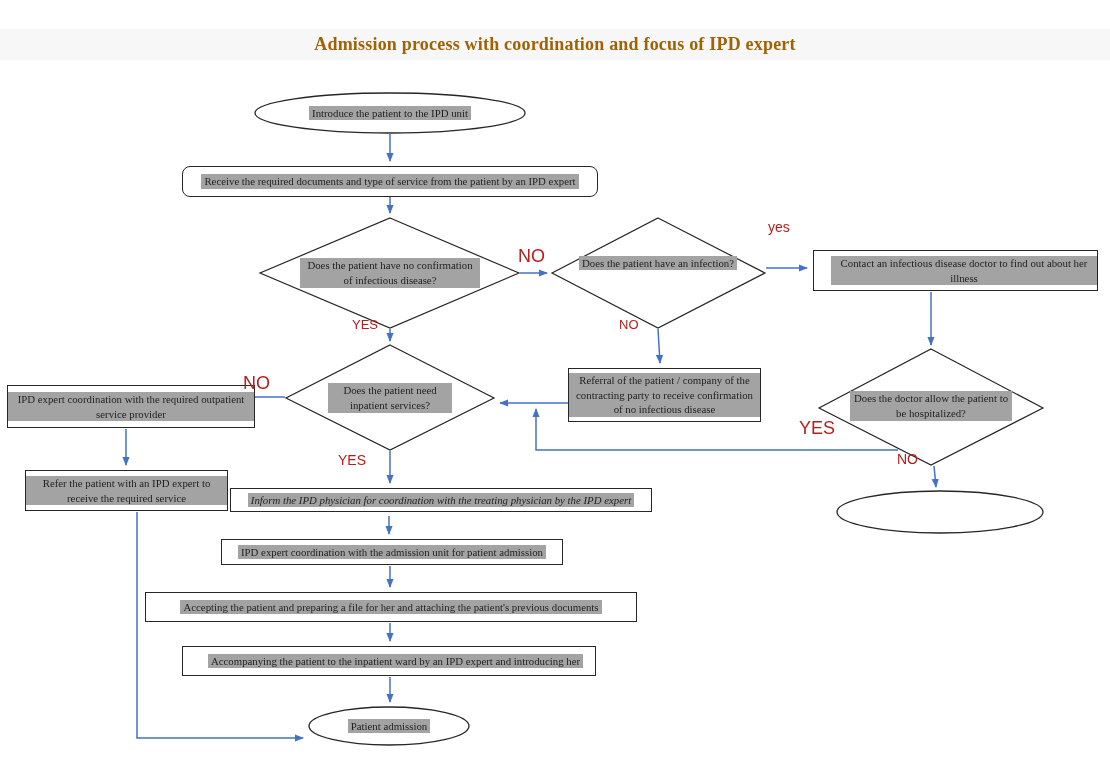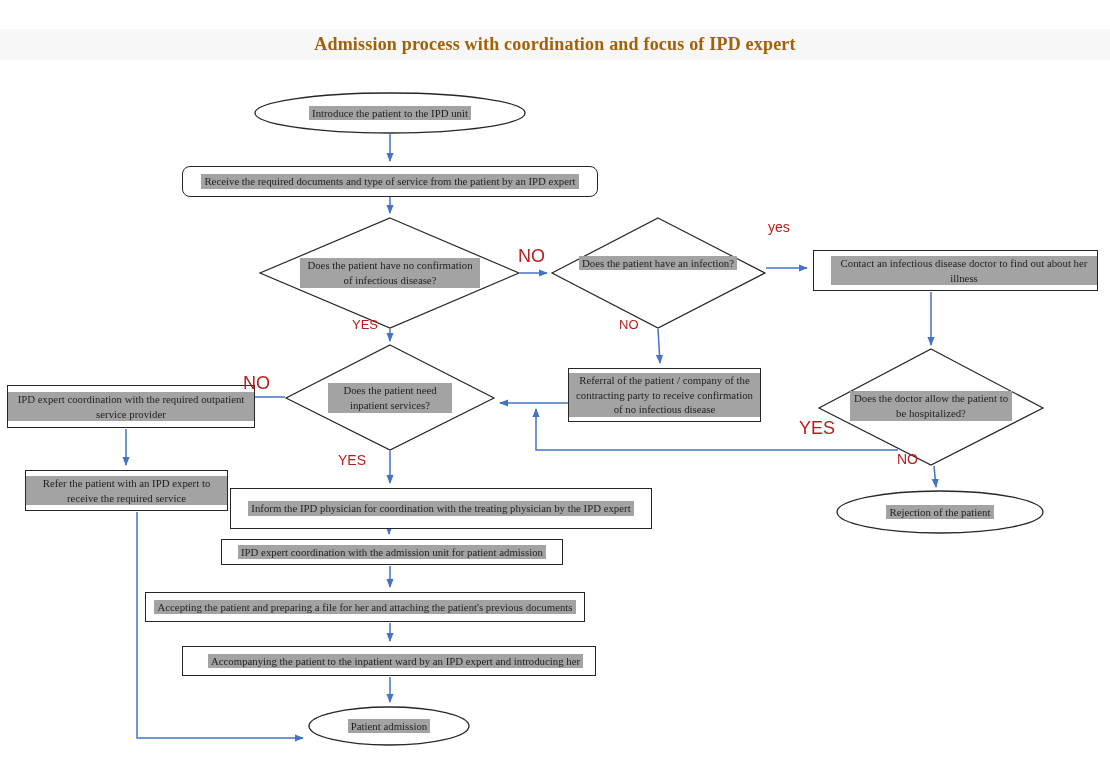--- a/index.html
+++ b/index.html
@@ -80,43 +80,40 @@
     </div>
 
   <div class="node rect" style="left:7px;top:385px;width:248px;height:43px;">
     <span>IPD expert coordination with the required outpatient service provider</span>
     </div>
 
   <div class="node rect" style="left:25px;top:470px;width:203px;height:41px;">
     <span>Refer the patient with an IPD expert to receive the required service</span>
     </div>
 
-  <div class="node rect" style="left:230px;top:488px;width:422px;height:41px;">
+  <div class="node rect" style="left:230px;top:488px;width:422px;height:24px;font-style:italic;">
     <span>Inform the IPD physician for coordination with the treating physician by the IPD expert</span>
     </div>
 
   <div class="node rect" style="left:221px;top:539px;width:342px;height:26px;">
     <span>IPD expert coordination with the admission unit for patient admission</span>
     </div>
 
-  <div class="node rect" style="left:145px;top:592px;width:440px;height:30px;">
+  <div class="node rect" style="left:145px;top:592px;width:492px;height:30px;">
     <span>Accepting the patient and preparing a file for her and attaching the patient's previous documents</span>
     </div>
 
   <div class="node rect" style="left:182px;top:646px;width:414px;height:30px;padding-left:13px;">
     <span>Accompanying the patient to the inpatient ward by an IPD expert and introducing her</span>
     </div>
 
   <div class="node free" style="left:265px;top:95px;width:250px;height:36px;">
     <span>Introduce the patient to the IPD unit</span>
     </div>
 
-  <div class="node free" style="left:845px;top:494px;width:190px;height:36px;">
-    <span>Rejection of the patient</span>
-    </div>
 
   <div class="node free" style="left:314px;top:709px;width:150px;height:34px;">
     <span>Patient admission</span>
     </div>
 
   <div class="node free" style="left:300px;top:247px;width:180px;height:52px;">
     <span>Does the patient have no confirmation of infectious disease?</span>
     </div>
 
   <div class="node free" style="left:575px;top:243px;width:166px;height:40px;">

